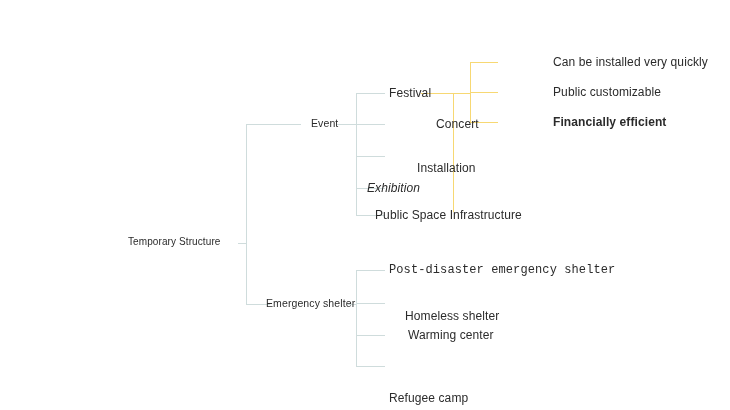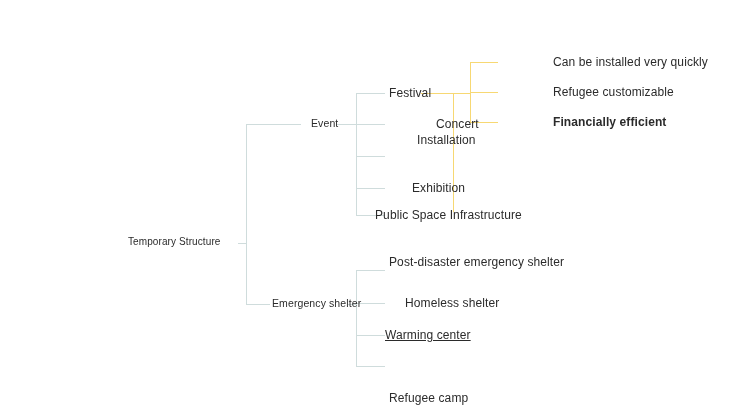--- a/index.html
+++ b/index.html
@@ -70,24 +70,24 @@
     <line x1="470" y1="62" x2="498" y2="62" stroke="#f7d873" stroke-width="1" shape-rendering="crispEdges"></line>
     <line x1="470" y1="92" x2="498" y2="92" stroke="#f7d873" stroke-width="1" shape-rendering="crispEdges"></line>
     <line x1="470" y1="122" x2="498" y2="122" stroke="#f7d873" stroke-width="1" shape-rendering="crispEdges"></line>
   </svg>
 
 <div id="label-layer">
     <div class="node-label lvl-root" style="left: 128px; top: 237px;">Temporary Structure</div>
     <div class="node-label lvl-branch" style="left: 303px; top: 118px; margin-left: 8px;">Event</div>
     <div class="node-label lvl-leaf" style="left: 389px; top: 87px;">Festival</div>
     <div class="node-label lvl-leaf" style="left: 389px; top: 118px; padding-left: 47px;">Concert</div>
-    <div class="node-label lvl-leaf" style="left: 389px; top: 134px; padding-left: 28px;">Installation</div>
-    <div class="node-label lvl-leaf" style="left: 412px; top: 182px;">Exhibition</div>
+    <div class="node-label lvl-leaf" style="left: 389px; top: 162px; padding-left: 28px;">Installation</div>
+    <div class="node-label lvl-leaf" style="left: 367px; top: 182px; font-style: italic;">Exhibition</div>
     <div class="node-label lvl-leaf" style="left: 375px; top: 209px;">Public Space Infrastructure</div>
-    <div class="node-label lvl-branch" style="left: 272px; top: 298px;">Emergency shelter</div>
-    <div class="node-label lvl-leaf" style="left: 389px; top: 256px;">Post-disaster emergency shelter</div>
-    <div class="node-label lvl-leaf" style="left: 389px; top: 297px; padding-left: 16px;">Homeless shelter</div>
-    <div class="node-label lvl-leaf" style="left: 385px; top: 329px; text-decoration: underline;">Warming center</div>
+    <div class="node-label lvl-branch" style="left: 266px; top: 298px;">Emergency shelter</div>
+    <div class="node-label lvl-leaf" style="left: 389px; top: 264px; font-family: Liberation Mono, monospace;">Post-disaster emergency shelter</div>
+    <div class="node-label lvl-leaf" style="left: 389px; top: 310px; padding-left: 16px;">Homeless shelter</div>
+    <div class="node-label lvl-leaf" style="left: 408px; top: 329px;">Warming center</div>
     <div class="node-label lvl-leaf" style="left: 389px; top: 360px; margin-top: 32px;">Refugee camp</div>
     <div class="node-label lvl-benefit" style="left: 505px; top: 56px;">Can be installed very quickly</div>
-    <div class="node-label lvl-benefit" style="left: 505px; top: 86px;">Refugee customizable</div>
+    <div class="node-label lvl-benefit" style="left: 505px; top: 86px;">Public customizable</div>
     <div class="node-label lvl-benefit" style="left: 505px; top: 116px; font-weight: bold;">Financially efficient</div>
   </div>
 
 </body></html>

